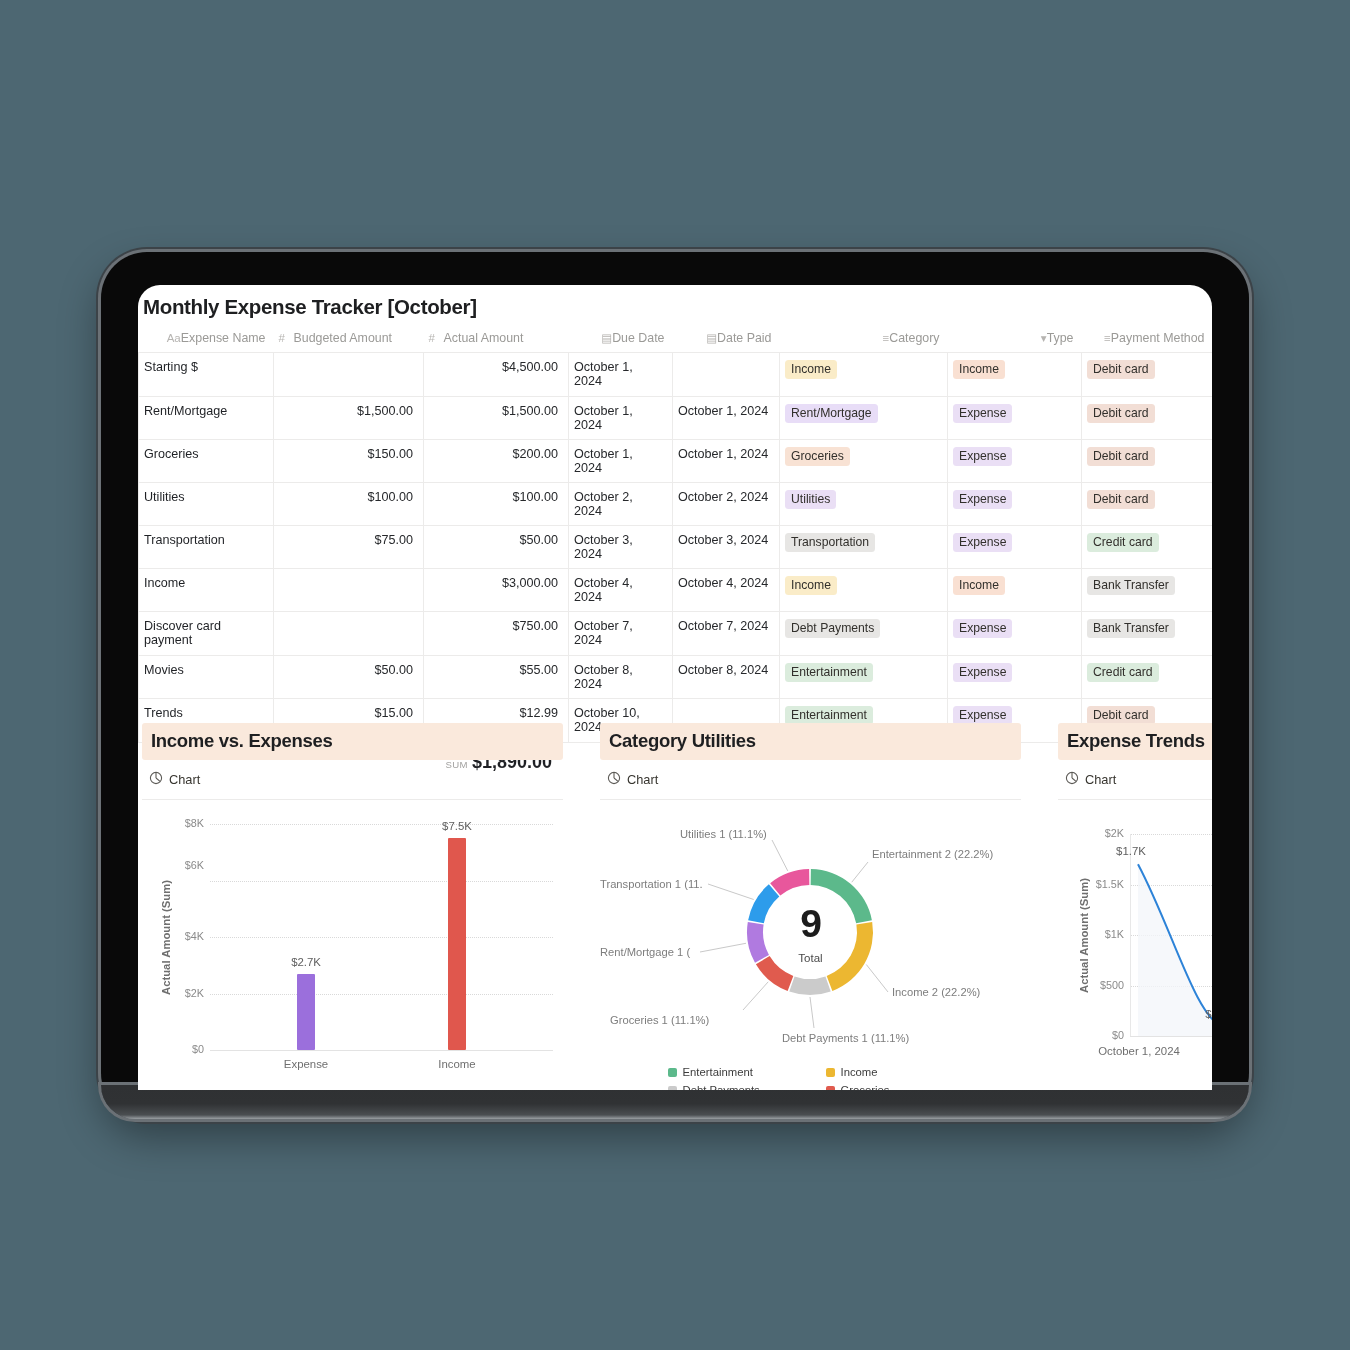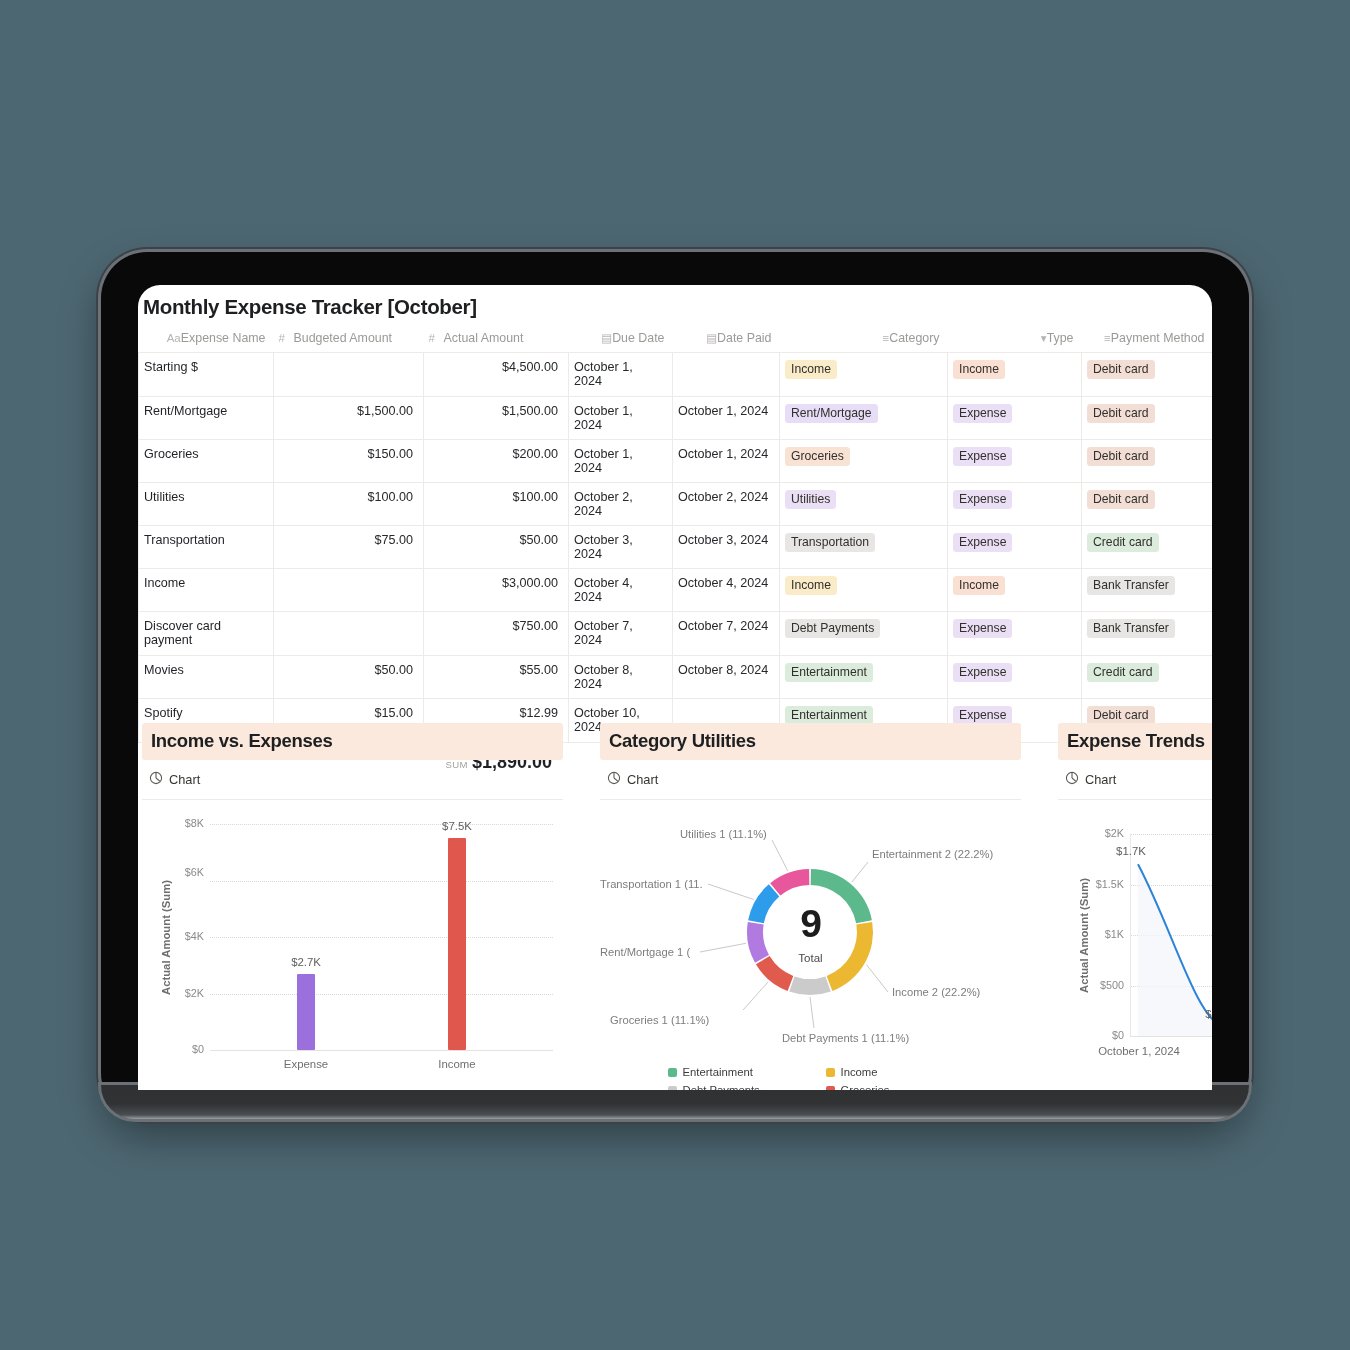--- a/index.html
+++ b/index.html
@@ -309,21 +309,21 @@
             <td class="name">Movies</td>
             <td class="num">$50.00</td>
             <td class="num">$55.00</td>
             <td>October 8, 2024</td>
             <td>October 8, 2024</td>
             <td><span class="tag t-green">Entertainment</span></td>
             <td><span class="tag t-lav">Expense</span></td>
             <td><span class="tag t-green">Credit card</span></td>
           </tr>
           <tr class="tall">
-            <td class="name">Spotify</td>
+            <td class="name">Trends</td>
             <td class="num">$15.00</td>
             <td class="num">$12.99</td>
             <td>October 10, 2024</td>
             <td></td>
             <td><span class="tag t-green">Entertainment</span></td>
             <td><span class="tag t-lav">Expense</span></td>
             <td><span class="tag t-pinkbr">Debit card</span></td>
           </tr>
         </tbody>
   </table>
@@ -350,21 +350,21 @@
         <span>Chart</span>
       </div>
       <div class="chart-body" id="bar-body">
             <div class="axis-label-y" style="left: 18px; top: 195px;">Actual Amount (Sum)</div>
             <div class="tick" style="left: 24px; width: 38px; top: 243px;">$0</div>
             <div class="axisline" style="left: 68px; width: 343px; top: 250px;"></div>
             <div class="tick" style="left: 24px; width: 38px; top: 186.5px;">$2K</div>
             <div class="gridline" style="left: 68px; width: 343px; top: 193.5px;"></div>
             <div class="tick" style="left: 24px; width: 38px; top: 130px;">$4K</div>
             <div class="gridline" style="left: 68px; width: 343px; top: 137px;"></div>
-            <div class="tick" style="left: 24px; width: 38px; top: 66px;">$6K</div>
+            <div class="tick" style="left: 24px; width: 38px; top: 59px;">$6K</div>
             <div class="gridline" style="left: 68px; width: 343px; top: 80.5px;"></div>
             <div class="tick" style="left: 24px; width: 38px; top: 17px;">$8K</div>
             <div class="gridline" style="left: 68px; width: 343px; top: 24px;"></div>
             <div class="bar" style="left: 155.04px; width: 18px; height: 75.9357px; bottom: 30px; background: rgb(155, 111, 220);"></div>
             <div class="bar-lbl" style="left: 129.04px; width: 70px; top: 156.064px;">$2.7K</div>
             <div class="cat-lbl" style="left: 119.04px; width: 90px; top: 258px;">Expense</div>
             <div class="bar" style="left: 305.96px; width: 18px; height: 211.875px; bottom: 30px; background: rgb(224, 87, 77);"></div>
             <div class="bar-lbl" style="left: 279.96px; width: 70px; top: 20.125px;">$7.5K</div>
             <div class="cat-lbl" style="left: 269.96px; width: 90px; top: 258px;">Income</div>
           </div>

